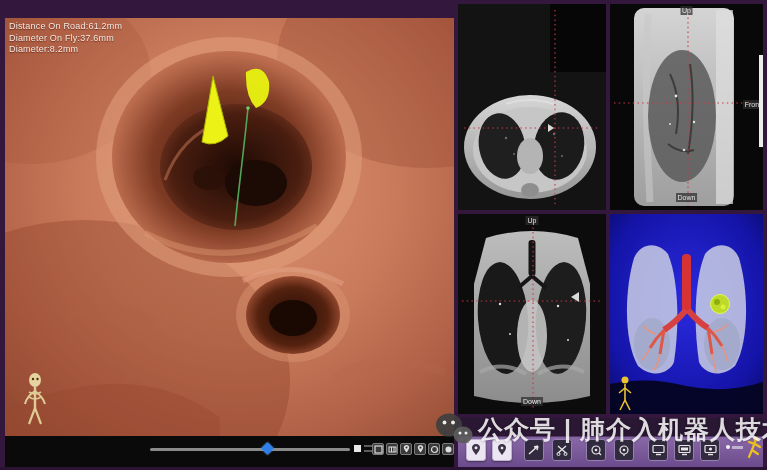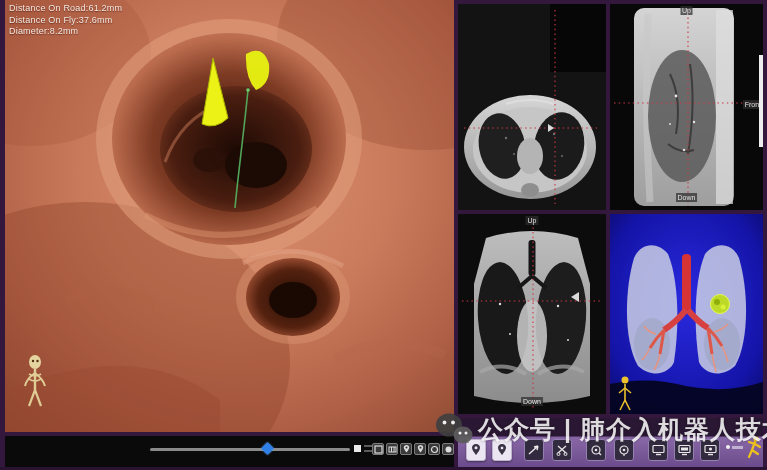--- a/index.html
+++ b/index.html
@@ -2,21 +2,21 @@
 <html><head>
 <meta charset="utf-8">
 <style>
   html,body{margin:0;padding:0;background:#1a0d20;}
   *{box-sizing:border-box;}
   body{font-family:"Liberation Sans",sans-serif;}
   #screen{position:relative;width:767px;height:470px;background:#33173d;overflow:hidden;}
   .abs{position:absolute;}
 
   
-  #main-view{left:5px;top:0;width:449px;height:432px;overflow:hidden;background:#0c4a6e;}
+  #main-view{left:5px;top:18px;width:449px;height:432px;overflow:hidden;background:#0c4a6e;}
   #main-view svg{display:block;}
   #overlay-text{left:4px;top:3px;color:#f2e9e2;font-size:9px;line-height:11.5px;
     text-shadow:0 1px 1px rgba(60,10,0,.55);letter-spacing:.2px;}
 
   
   #bottom-bar{left:5px;top:436px;width:449px;height:31px;background:#0a0a0a;}
   .slider-track{left:145px;top:12px;width:200px;height:3px;background:#8a8a8a;border-radius:2px;}
   .slider-thumb{left:113px;top:-4px;width:9px;height:9px;background:#2f7fe8;transform:rotate(45deg);
     box-shadow:0 0 2px #6db2ff;}
   .endstop{left:349px;top:9px;width:7px;height:7px;background:#e9e9e9;}
@@ -125,21 +125,21 @@
         <path d="M6,26 Q12,30 18,26" stroke="#e4d49c" stroke-width="1.6" fill="none"></path>
         <path d="M6,31 Q12,35 18,31" stroke="#e4d49c" stroke-width="1.6" fill="none"></path>
         <path d="M12,25 Q4,30 2,38" stroke="#e4d49c" stroke-width="2" fill="none"></path>
         <path d="M12,25 Q20,31 22,38" stroke="#e4d49c" stroke-width="2" fill="none"></path>
         <path d="M12,42 L6,58" stroke="#e4d49c" stroke-width="2.2"></path>
         <path d="M12,42 L18,58" stroke="#e4d49c" stroke-width="2.2"></path>
       </g>
     </svg>
     <div id="overlay-text" class="abs">
       <div>Distance On Road:61.2mm</div>
-      <div>Distance On Fly:37.6mm</div>
+      <div>Diameter On Fly:37.6mm</div>
       <div>Diameter:8.2mm</div>
     </div>
   </div>
 
   <div id="bottom-bar" class="abs">
     <div class="slider-track abs">
       <div class="slider-thumb abs"></div>
     </div>
     <div class="endstop abs"></div>
     <div class="endstop-glyph abs"></div>

